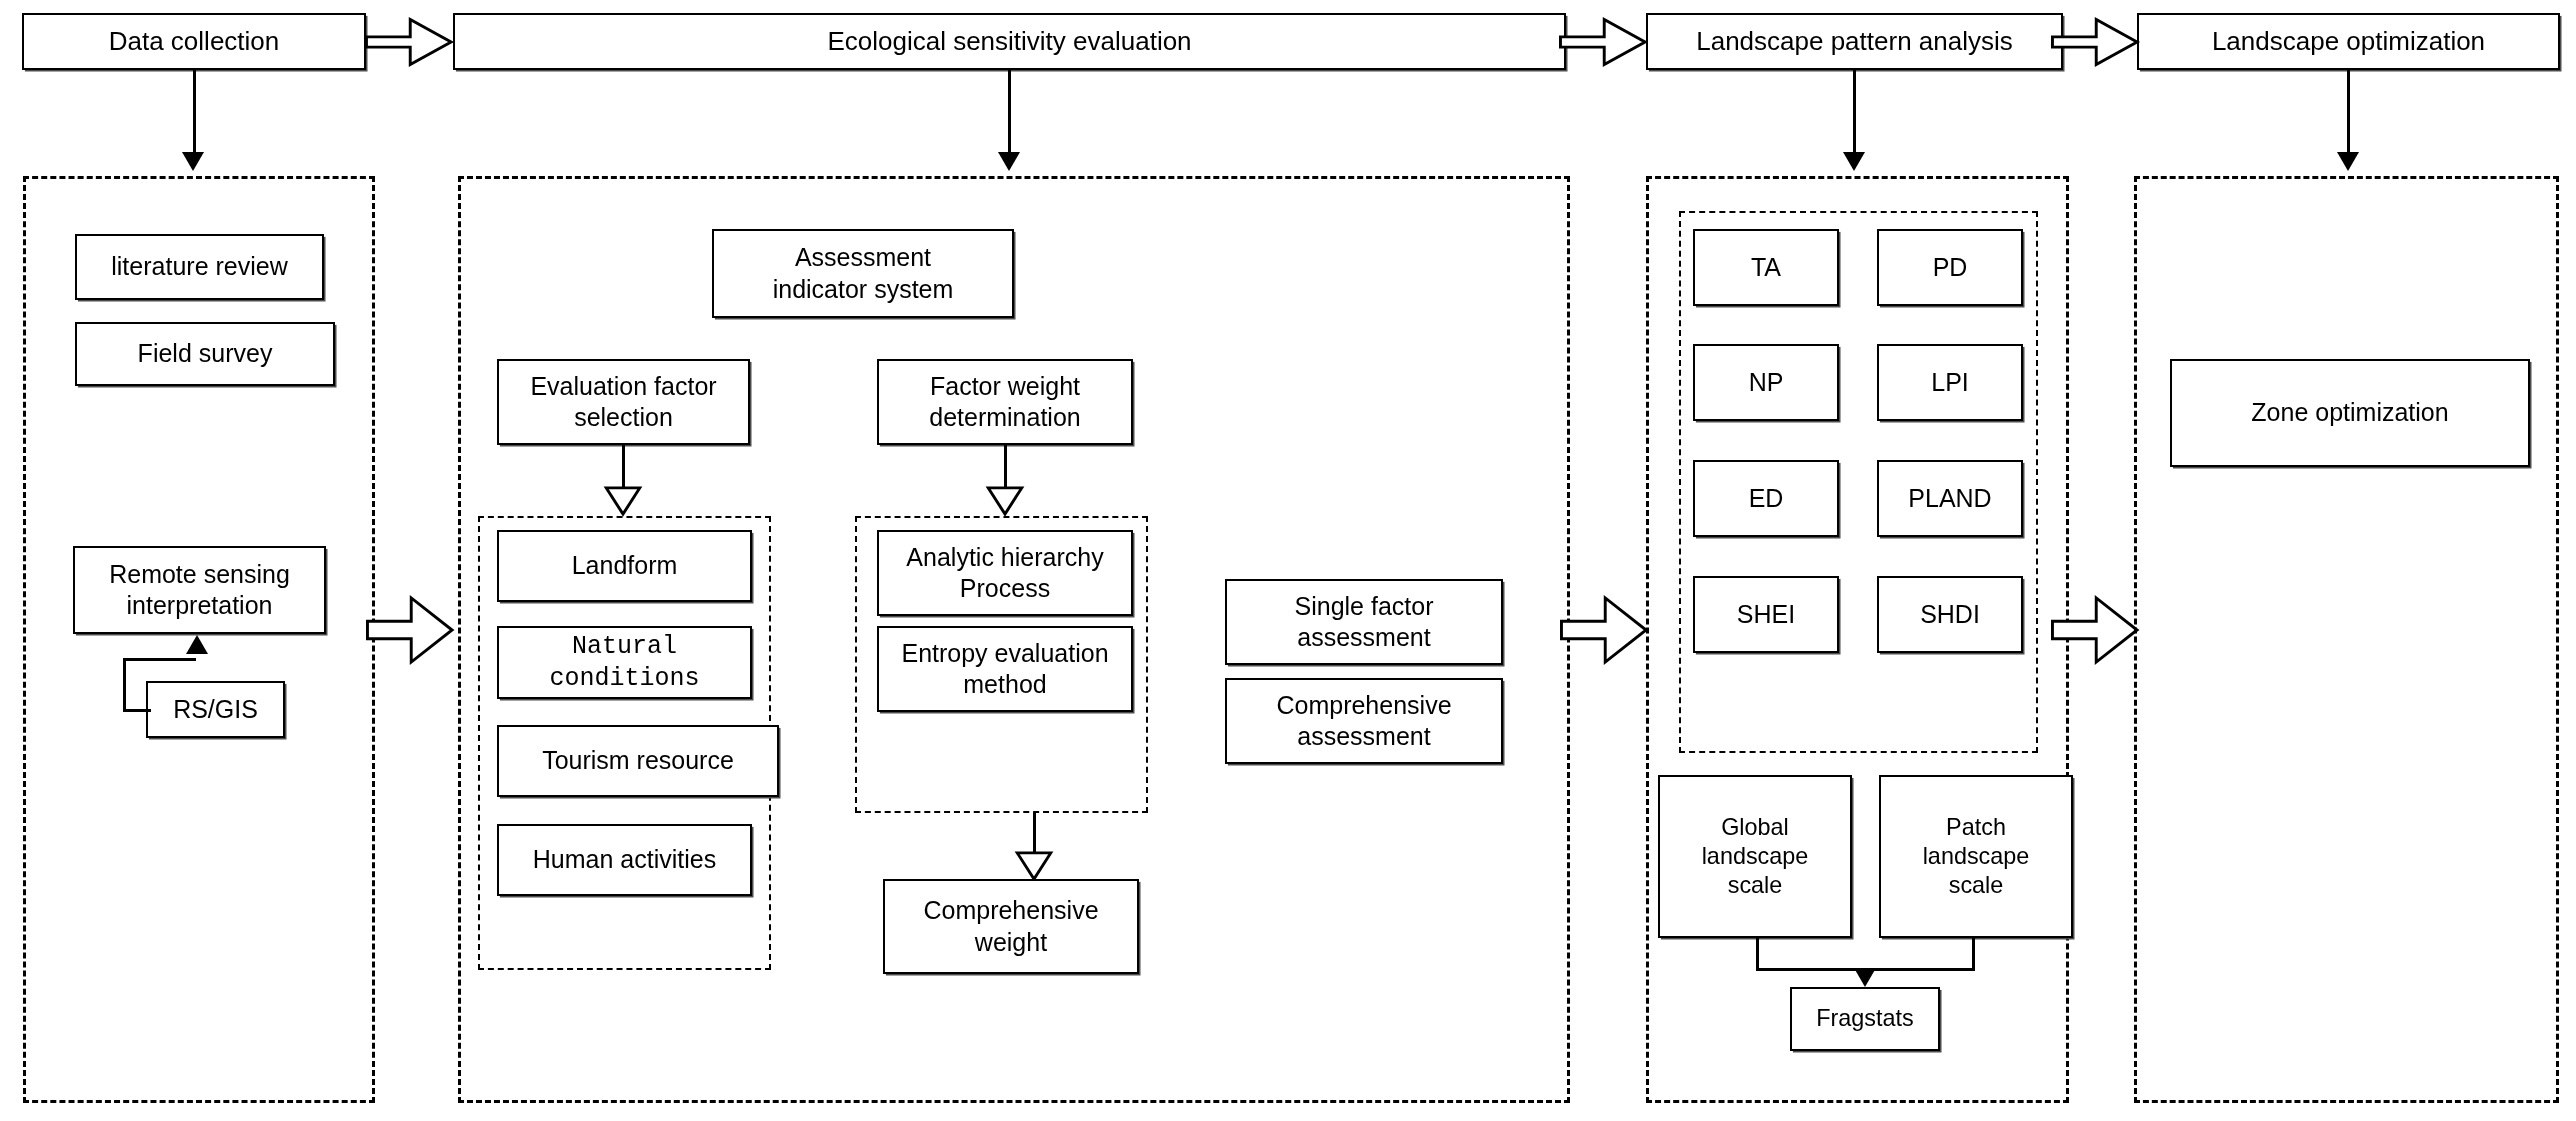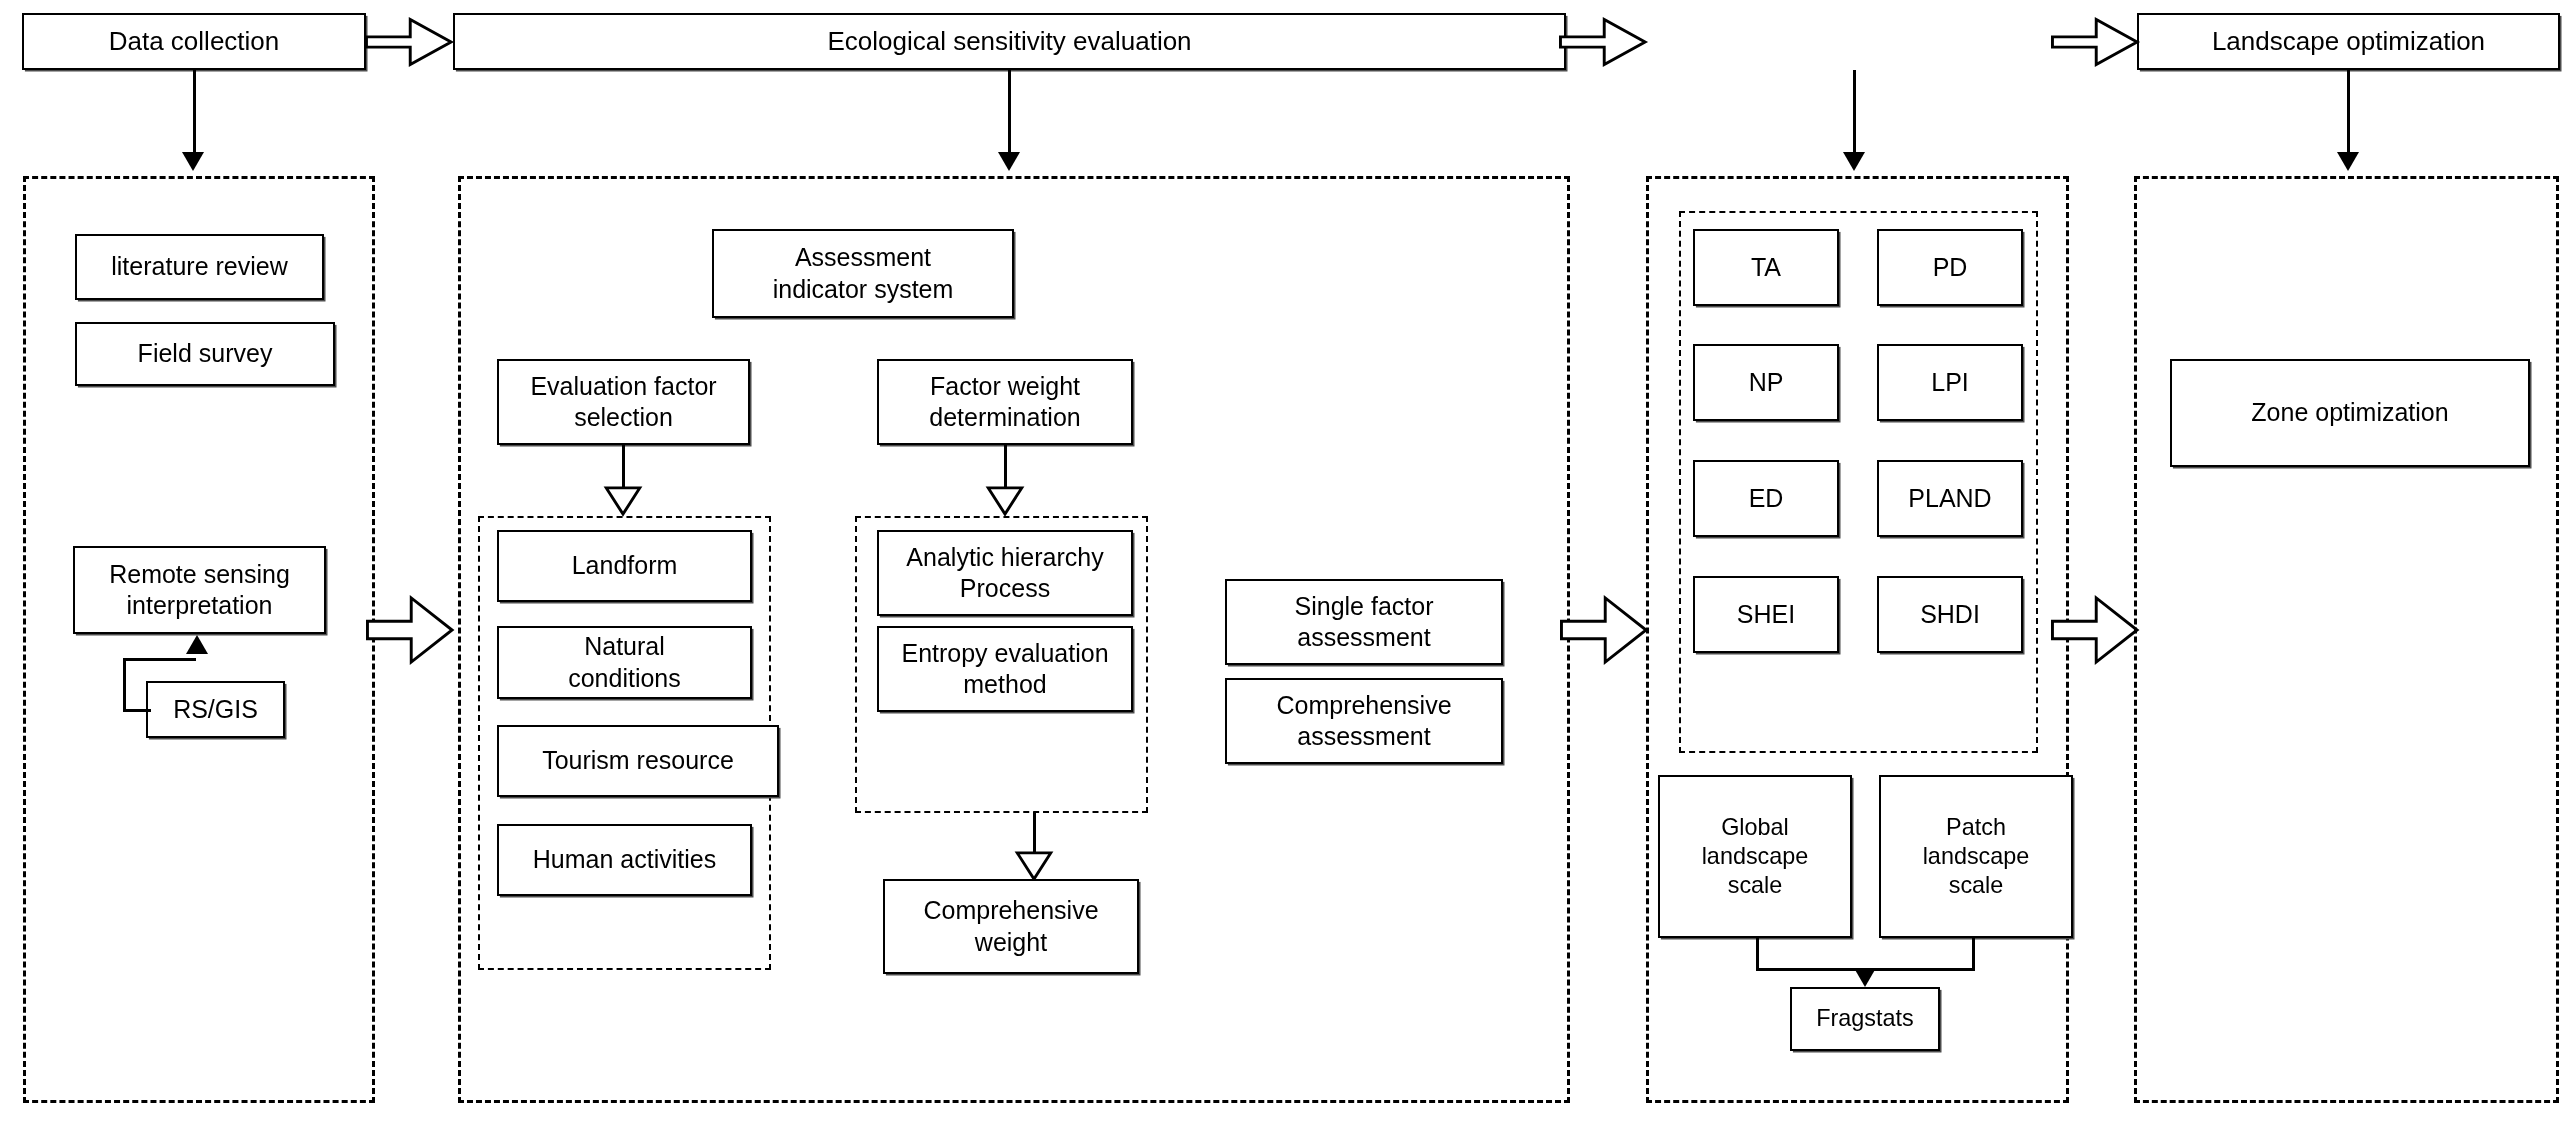--- a/index.html
+++ b/index.html
@@ -95,20 +95,23 @@
 <div id="canvas">
 
   <div class="box hdr" style="left:22px; top:13px; width:344px; height:57px;">
     <span>Data collection</span>
   </div>
 
   <div class="box hdr" style="left:453px; top:13px; width:1113px; height:57px;">
     <span>Ecological sensitivity evaluation</span>
   </div>
 
+  <div class="box hdr" style="left:1646px; top:13px; width:417px; height:57px;">
+    <span>Landscape pattern analysis</span>
+  </div>
 
   <div class="box hdr" style="left:2137px; top:13px; width:423px; height:57px;">
     <span>Landscape  optimization</span>
   </div>
 
   <div class="chevron" style="left:365px; top:14.6px; width:89px; height:54px;">
     <svg width="89" height="54" viewBox="0 0 122 74">
       <path d="M2,30 L62,30 L62,6 L118,37 L62,68 L62,44 L2,44 Z" fill="#ffffff" stroke="#000000" stroke-width="4" stroke-linejoin="miter"></path>
     </svg>
   </div>
@@ -186,21 +189,21 @@
     </svg>
   </div>
 
   <div class="dashbox thin" style="left:478px; top:516px; width:293px; height:454px;"></div>
 
   <div class="box" style="left:497px; top:530px; width:255px; height:72px;">
     <span>Landform</span>
   </div>
 
   <div class="box" style="left:497px; top:626px; width:255px; height:73px;">
-    <span style="white-space:pre-line;">Natural
+    <span style="white-space:pre-line;font-family:Liberation Mono, monospace;">Natural
 conditions</span>
   </div>
 
   <div class="box" style="left:497px; top:725px; width:282px; height:72px;">
     <span>Tourism resource</span>
   </div>
 
   <div class="box" style="left:497px; top:824px; width:255px; height:72px;">
     <span>Human activities</span>
   </div>

